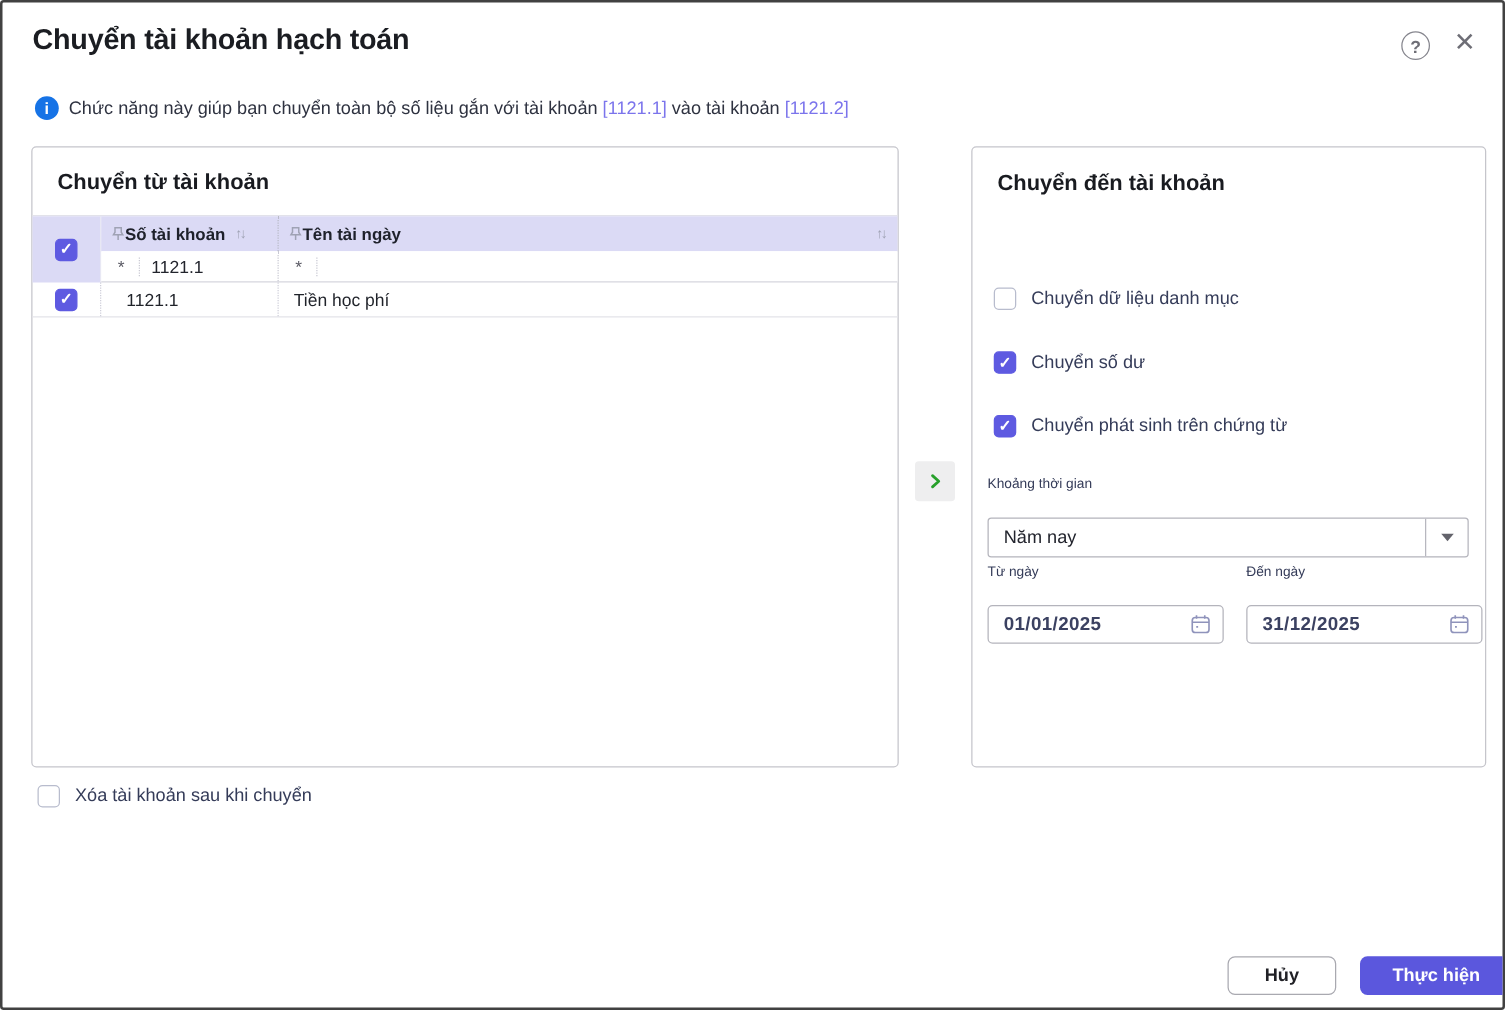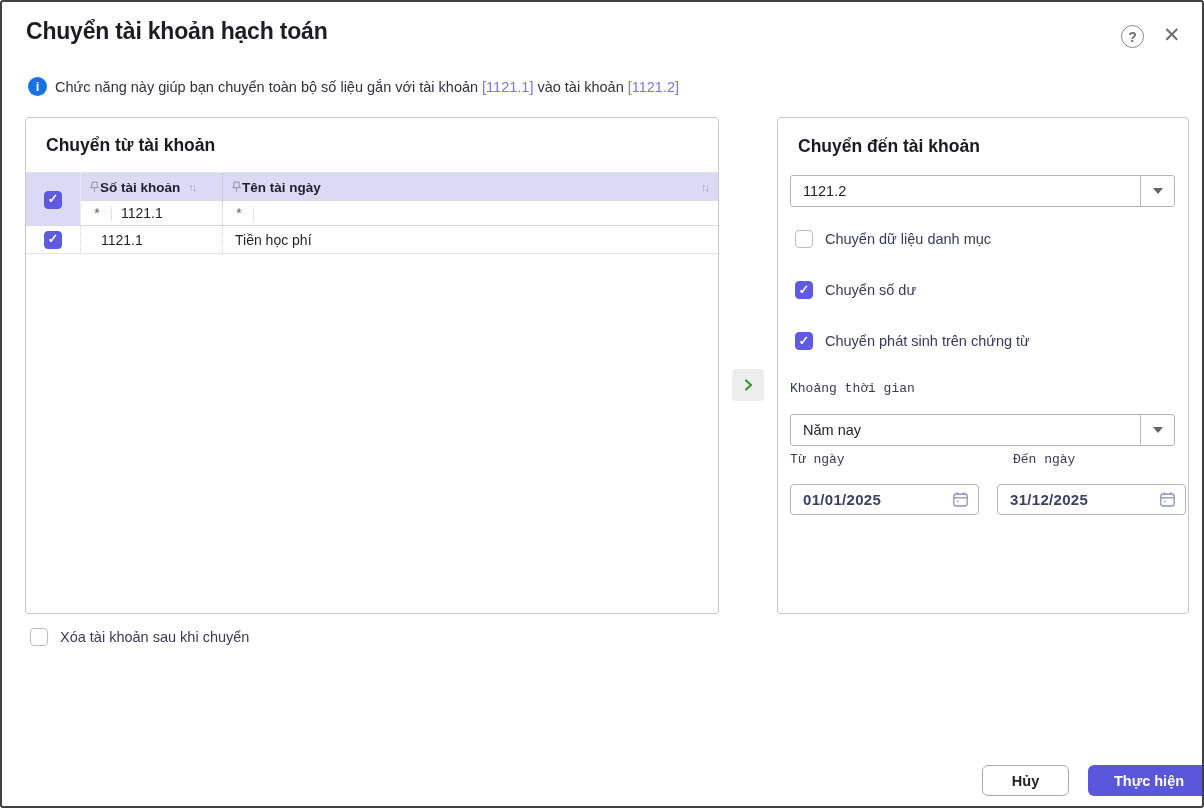--- a/index.html
+++ b/index.html
@@ -134,24 +134,24 @@
     border-left: 5px solid transparent; border-right: 5px solid transparent;
     border-top: 6px solid #63636b;
   }
   .combo-account { top: 57px; }
   .combo-period  { top: 296px; padding-left: 26px; }
 
   .opt-row { position: absolute; left: 17px; display: flex; align-items: center; gap: 12px; cursor: pointer; }
   .opt-row .opt-label { font-size: 14.5px; color: #353c59; }
   .opt-1 { top: 112px; } .opt-2 { top: 163px; } .opt-3 { top: 214px; }
 
-  .field-label { position: absolute; font-size: 13px; color: #353c59; font-family: Liberation Mono, monospace; }
+  .field-label { position: absolute; font-size: 11px; color: #353c59; }
   .period-label { left: 12px; top: 263px; }
   .from-label   { left: 12px;  top: 334px; }
-  .to-label     { left: 219px; top: 334px; margin-left: 16px; }
+  .to-label     { left: 219px; top: 334px; }
 
   .date-input {
     position: absolute; top: 366px; height: 31px;
     background: #ffffff; border: 1px solid #b4b4bc; border-radius: 4px;
     cursor: text;
   }
   .date-from { left: 12px;  width: 189px; }
   .date-to   { left: 219px; width: 189px; }
   .date-value {
     position: absolute; left: 12px; line-height: 29px;
@@ -257,26 +257,20 @@
     <span style="display:inline-flex;">
       <svg width="16" height="16" viewBox="0 0 16 16" fill="none" stroke="#27a02b" stroke-width="2.2" stroke-linecap="round" stroke-linejoin="round">
         <polyline points="6,3.5 11,8 6,12.5"></polyline>
       </svg>
     </span>
   </button>
 
   <div class="panel right-panel">
     <div class="panel-title">Chuyển đến tài khoản</div>
 
-    <div class="combo combo-account">
-      <span class="combo-value">1121.2</span>
-      <span class="dd">
-          <span class="tri-down"></span>
-        </span>
-    </div>
 
     <div class="opt-row opt-1">
       <span class="checkbox"></span>
       <span class="opt-label">Chuyển dữ liệu danh mục</span>
     </div>
     <div class="opt-row opt-2">
       <span class="checkbox checked"></span>
       <span class="opt-label">Chuyển số dư</span>
     </div>
     <div class="opt-row opt-3">

